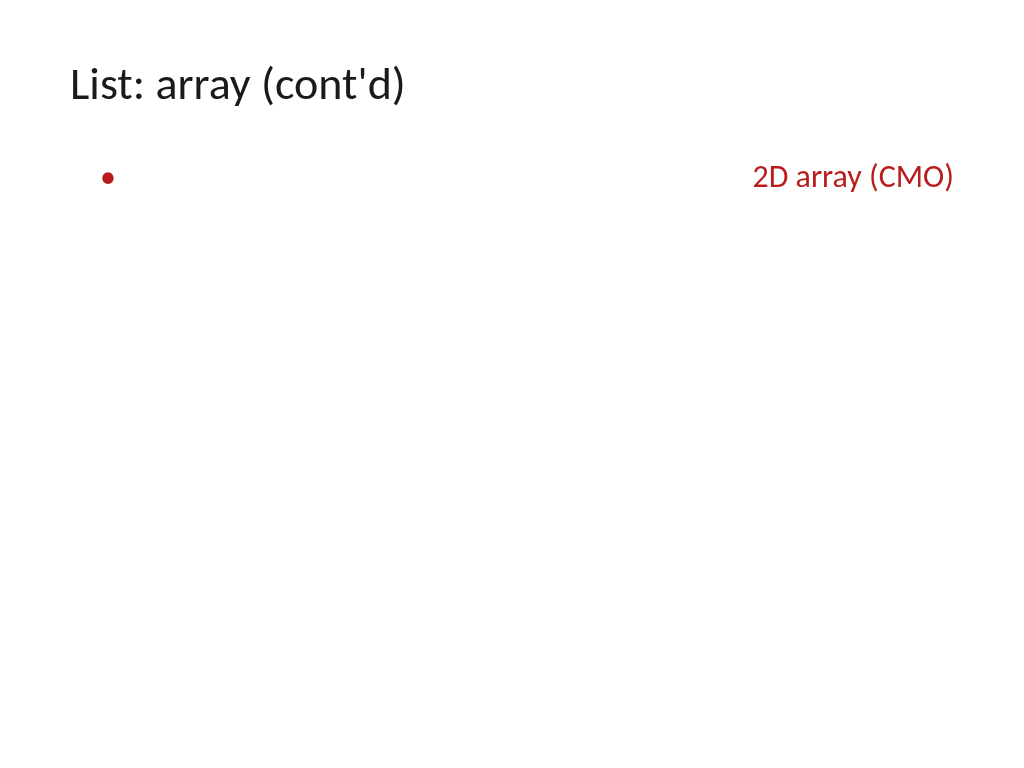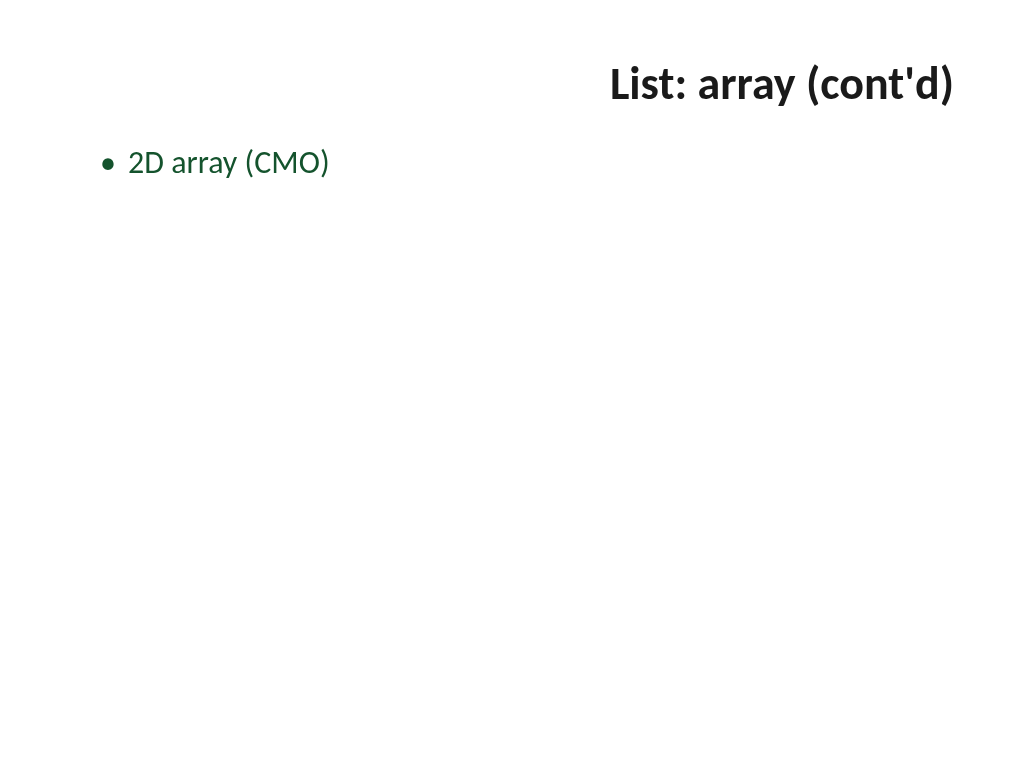--- a/index.html
+++ b/index.html
@@ -15,37 +15,38 @@
       color: #000000;
       overflow: hidden;
     }
     .slide {
       width: 100%;
       height: 100%;
       padding: 55px 70px;
     }
     .title {
       font-size: 46px;
-      font-weight: 700;
-      text-align: right;
-      margin-bottom: 30px;
+      font-weight: 400;
+      text-align: left;
+      margin-bottom: 44px;
       color: #1a1a1a;
     }
     .content {
       padding-left: 30px;
     }
     .bullet-list {
       list-style: none;
     }
     .bullet-item {
       font-size: 32px;
       line-height: 1.4;
       position: relative;
       padding-left: 28px;
-      color: #14532d;
+      color: #b91c1c;
+      text-align: right;
     }
     .bullet-item::before {
       content: "•";
       position: absolute;
       left: 0;
       top: 0;
     }
   </style>
 </head>
 <body>

